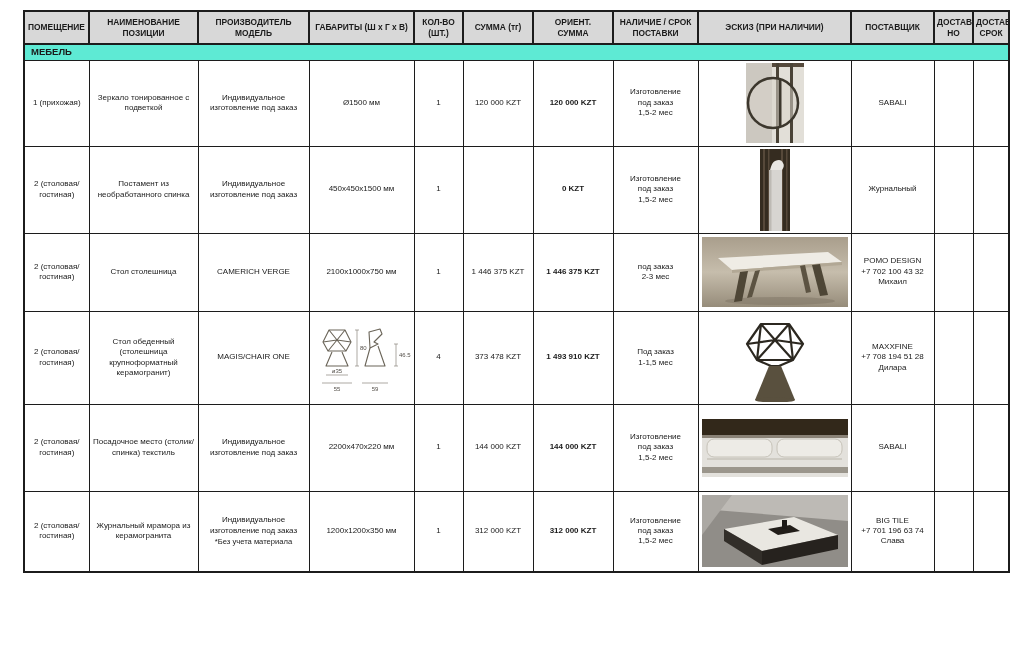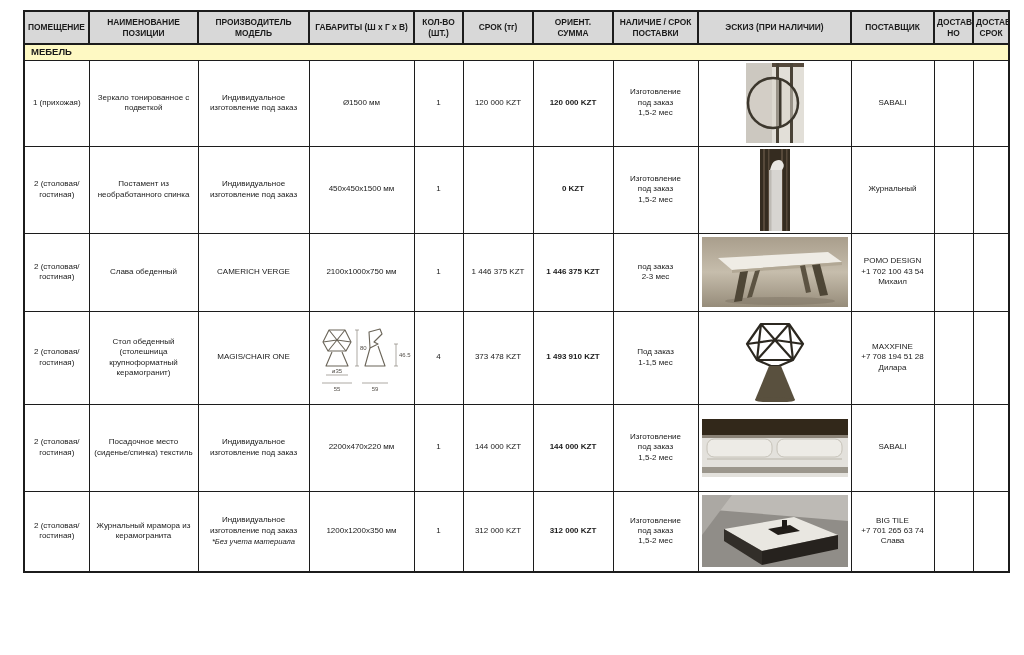--- a/index.html
+++ b/index.html
@@ -5,28 +5,28 @@
   html,body{margin:0;padding:0;background:#ffffff;width:1024px;height:655px;overflow:hidden;
     font-family:"Liberation Sans","DejaVu Sans",sans-serif;color:#1a1a1a;}
   .sheet{position:relative;width:1024px;height:655px;background:#fff;}
   table.spec{border-collapse:collapse;table-layout:fixed;position:absolute;left:23px;top:10px;width:985px;
     border:2.5px solid #1c1c1c;}
   th,td{border:1.5px solid #1c1c1c;padding:1px 2px;vertical-align:middle;text-align:center;
     font-size:8px;line-height:1.3;overflow:hidden;}
   th{border-width:2px;background:#d8d8d8;font-weight:bold;font-size:8.4px;white-space:pre-line;}
   thead tr{height:33px;padding-left:36px;}
   tr.section-row{height:16px;}
-  tr.section-row td{background:#fef9c3;text-align:left;font-weight:bold;font-size:9.5px;padding-left:6px;}
+  tr.section-row td{background:#5eead4;text-align:left;font-weight:bold;font-size:9.5px;padding-left:6px;}
   tr.r1{height:86px;} tr.r2{height:85px;} tr.r3{height:78px;}
   tr.r4{height:92px;} tr.r5{height:87px;} tr.r6{height:81px;}
   td.c-sum{font-weight:bold;}
   td.c-avail,td.c-supplier,td.c-room{white-space:pre-line;margin-left:21px;}
   td.c-sketch{padding:2px;}
   td.c-sketch svg{display:block;margin:0 auto;}
-  .note{font-style:italic;font-size:7.6px;margin-top:1px;text-align:center;}
+  .note{font-size:7.6px;margin-top:1px;text-align:center;}
   .dimtext{font-size:6px;fill:#55504a;font-family:"Liberation Sans",sans-serif;}
 </style>
 </head>
 <body>
 
 <div class="sheet">
 <table class="spec">
   <colgroup>
     <col style="width:65px">
         <col style="width:109px">
@@ -44,21 +44,21 @@
   <thead>
     <tr>
       <th>ПОМЕЩЕНИЕ</th>
       <th>НАИМЕНОВАНИЕ
 ПОЗИЦИИ</th>
       <th>ПРОИЗВОДИТЕЛЬ
 МОДЕЛЬ</th>
       <th>ГАБАРИТЫ (Ш х Г х В)</th>
       <th>КОЛ-ВО
 (ШТ.)</th>
-      <th>СРОК (тг)</th>
+      <th>СУММА (тг)</th>
       <th>ОРИЕНТ.
 СУММА</th>
       <th>НАЛИЧИЕ / СРОК
 ПОСТАВКИ</th>
       <th>ЭСКИЗ (ПРИ НАЛИЧИИ)</th>
       <th>ПОСТАВЩИК</th>
       <th>ДОСТАВ
 НО</th>
       <th>ДОСТАВ
 СРОК</th>
@@ -120,21 +120,21 @@
           <path d="M10 21 q2 -8 5 -9 q6 -3 8 2 q2 3 -1 7 z" fill="#e9e7e3"></path>
         </svg>
       </td>
       <td class="c-supplier">Журнальный</td>
       <td class="c-ord"></td>
       <td class="c-del"></td>
     </tr>
 
     <tr class="r3">
       <td class="c-room">2 (столовая/ гостиная)</td>
-      <td class="c-name">Слава обеденный</td>
+      <td class="c-name">Стол столешница</td>
       <td class="c-man">CAMERICH VERGE</td>
       <td class="c-dims">2100х1000х750 мм</td>
       <td class="c-qty">1</td>
       <td class="c-price">1 446 375 KZT</td>
       <td class="c-sum">1 446 375 KZT</td>
       <td class="c-avail">под заказ
 2-3 мес</td>
       <td class="c-sketch">
         <svg viewBox="0 0 146 70" width="146" height="70">
           <defs>
@@ -148,21 +148,21 @@
           <ellipse cx="78" cy="64" rx="55" ry="4" fill="#7d7464" opacity="0.5"></ellipse>
           <polygon points="16,21 126,15 140,25 30,33" fill="#efece5"></polygon>
           <polygon points="30,33 140,25 140,28 30,36" fill="#b2a895"></polygon>
           <polygon points="38,35 46,34 40,64 32,65" fill="#4e4636"></polygon>
           <polygon points="53,34 58,33 50,60 45,61" fill="#5c5342"></polygon>
           <polygon points="110,28 118,27 126,58 118,59" fill="#4e4636"></polygon>
           <polygon points="98,29 103,28 109,55 104,56" fill="#5c5342"></polygon>
         </svg>
       </td>
       <td class="c-supplier">POMO DESIGN
-+1 702 100 43 54
++7 702 100 43 32
 Михаил</td>
       <td class="c-ord"></td>
       <td class="c-del"></td>
     </tr>
 
     <tr class="r4">
       <td class="c-room">2 (столовая/ гостиная)</td>
       <td class="c-name">Стол обеденный (столешница крупноформатный керамогранит)</td>
       <td class="c-man">MAGIS/CHAIR ONE</td>
       <td class="c-dims c-sketch">
@@ -210,21 +210,21 @@
       </td>
       <td class="c-supplier">MAXXFINE
 +7 708 194 51 28
 Дилара</td>
       <td class="c-ord"></td>
       <td class="c-del"></td>
     </tr>
 
     <tr class="r5">
       <td class="c-room">2 (столовая/ гостиная)</td>
-      <td class="c-name">Посадочное место (сиденье/спинка) текстиль</td>
+      <td class="c-name">Посадочное место (столик/спинка) текстиль</td>
       <td class="c-man">Индивидуальное изготовление под заказ</td>
       <td class="c-dims">2200х470х220 мм</td>
       <td class="c-qty">1</td>
       <td class="c-price">144 000 KZT</td>
       <td class="c-sum">144 000 KZT</td>
       <td class="c-avail">Изготовление
 под заказ
 1,5-2 мес</td>
       <td class="c-sketch">
         <svg viewBox="0 0 146 58" width="146" height="58">
@@ -262,20 +262,20 @@
           <polygon points="0,0 146,0 146,26 0,14" fill="#bdbab5"></polygon>
           <polygon points="0,0 30,0 0,40" fill="#aba8a3"></polygon>
           <polygon points="22,34 92,22 136,40 60,56" fill="#e9e7e1"></polygon>
           <polygon points="60,56 136,40 136,54 60,70" fill="#26221e"></polygon>
           <polygon points="22,34 60,56 60,70 22,46" fill="#322e29"></polygon>
           <polygon points="66,34 88,30 98,36 76,40" fill="#211d19"></polygon>
           <rect x="80" y="25" width="5" height="9" fill="#1c1916"></rect>
         </svg>
       </td>
       <td class="c-supplier">BIG TILE
-+7 701 265 63 74
++7 701 196 63 74
 Слава</td>
       <td class="c-ord"></td>
       <td class="c-del"></td>
     </tr>
   </tbody>
 </table>
 </div>
 
 </body></html>

